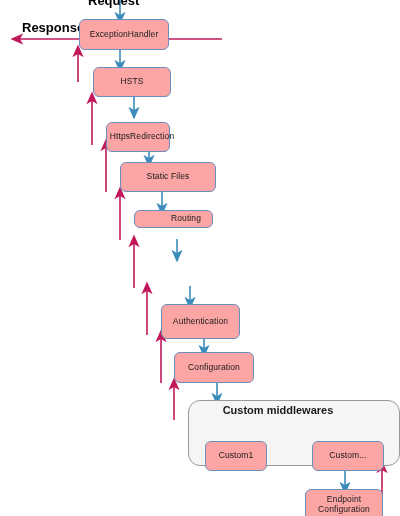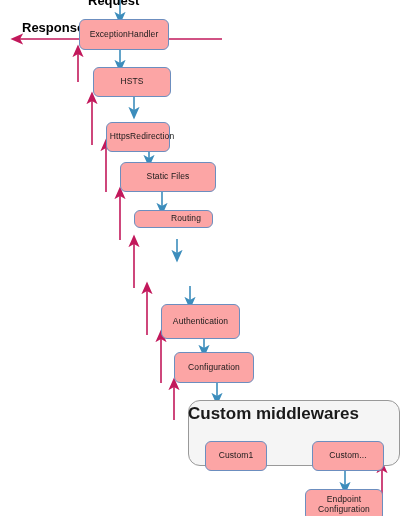--- a/index.html
+++ b/index.html
@@ -42,22 +42,22 @@
   .node.bold { font-weight: normal; }
   .group-box {
     position: absolute;
     box-sizing: border-box;
     background: #f5f5f5;
     border: 1px solid #999999;
     border-radius: 12px;
   }
   .group-title {
     position: absolute;
-    text-align: left;
-    font-size: 17px;
+    text-align: center;
+    font-size: 11px;
     font-weight: bold;
     color: #1a1a1a;
   }
   .edge-label {
     position: absolute;
     font-size: 13px;
     font-weight: bold;
     color: #000000;
     white-space: nowrap;
   }

